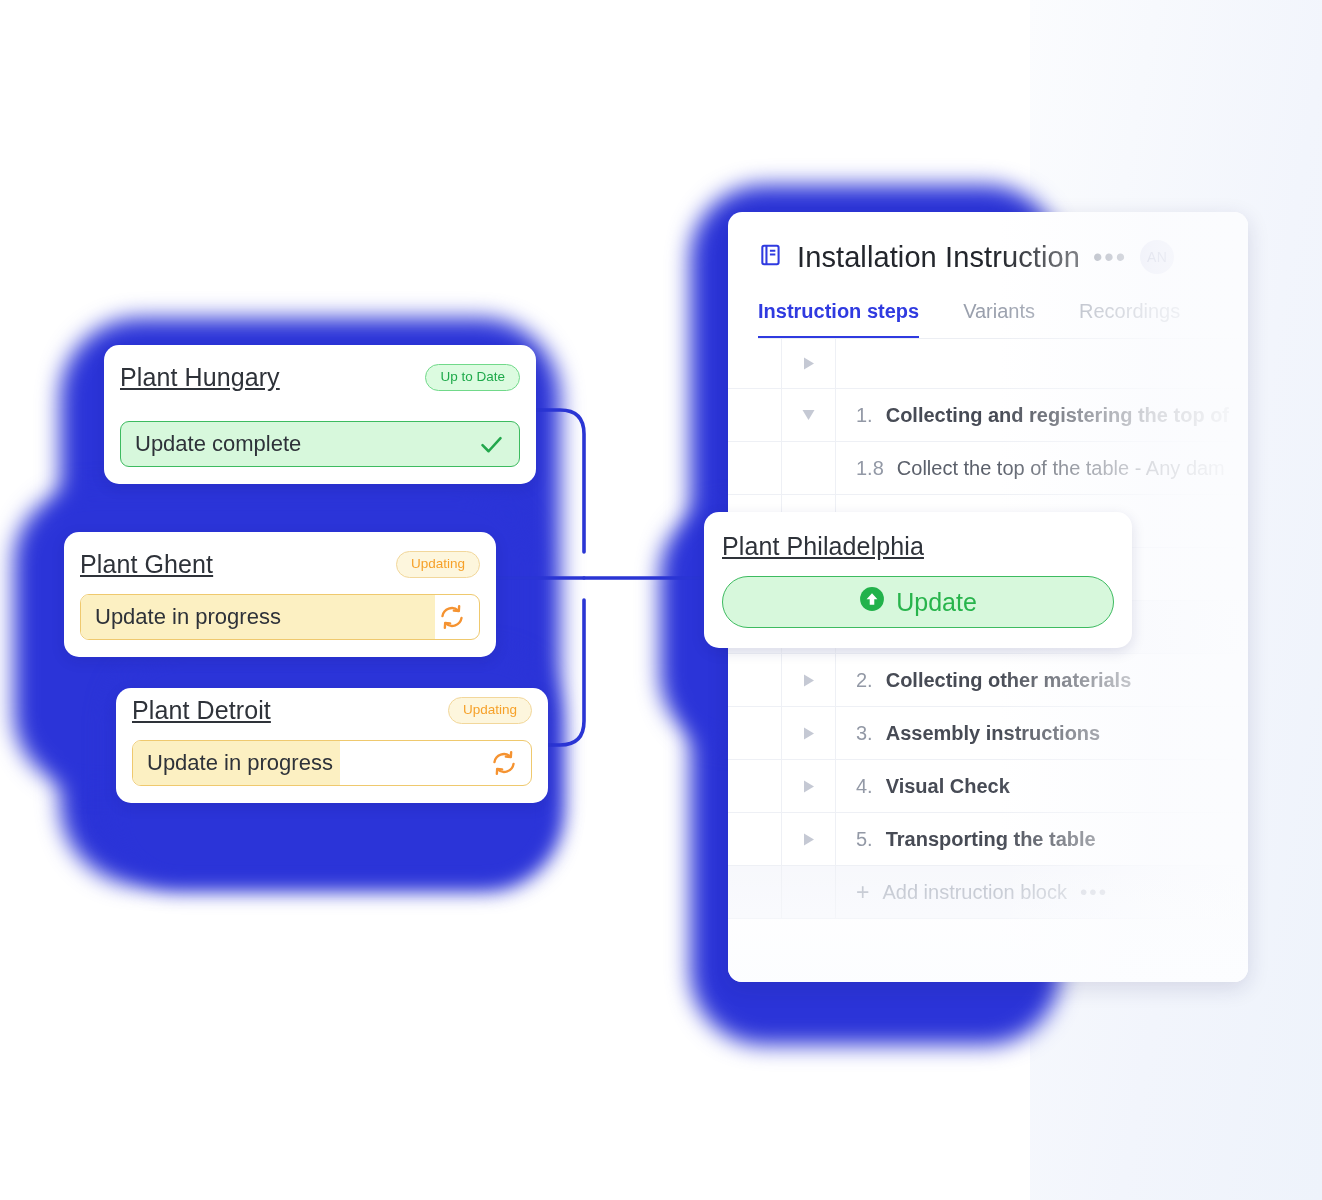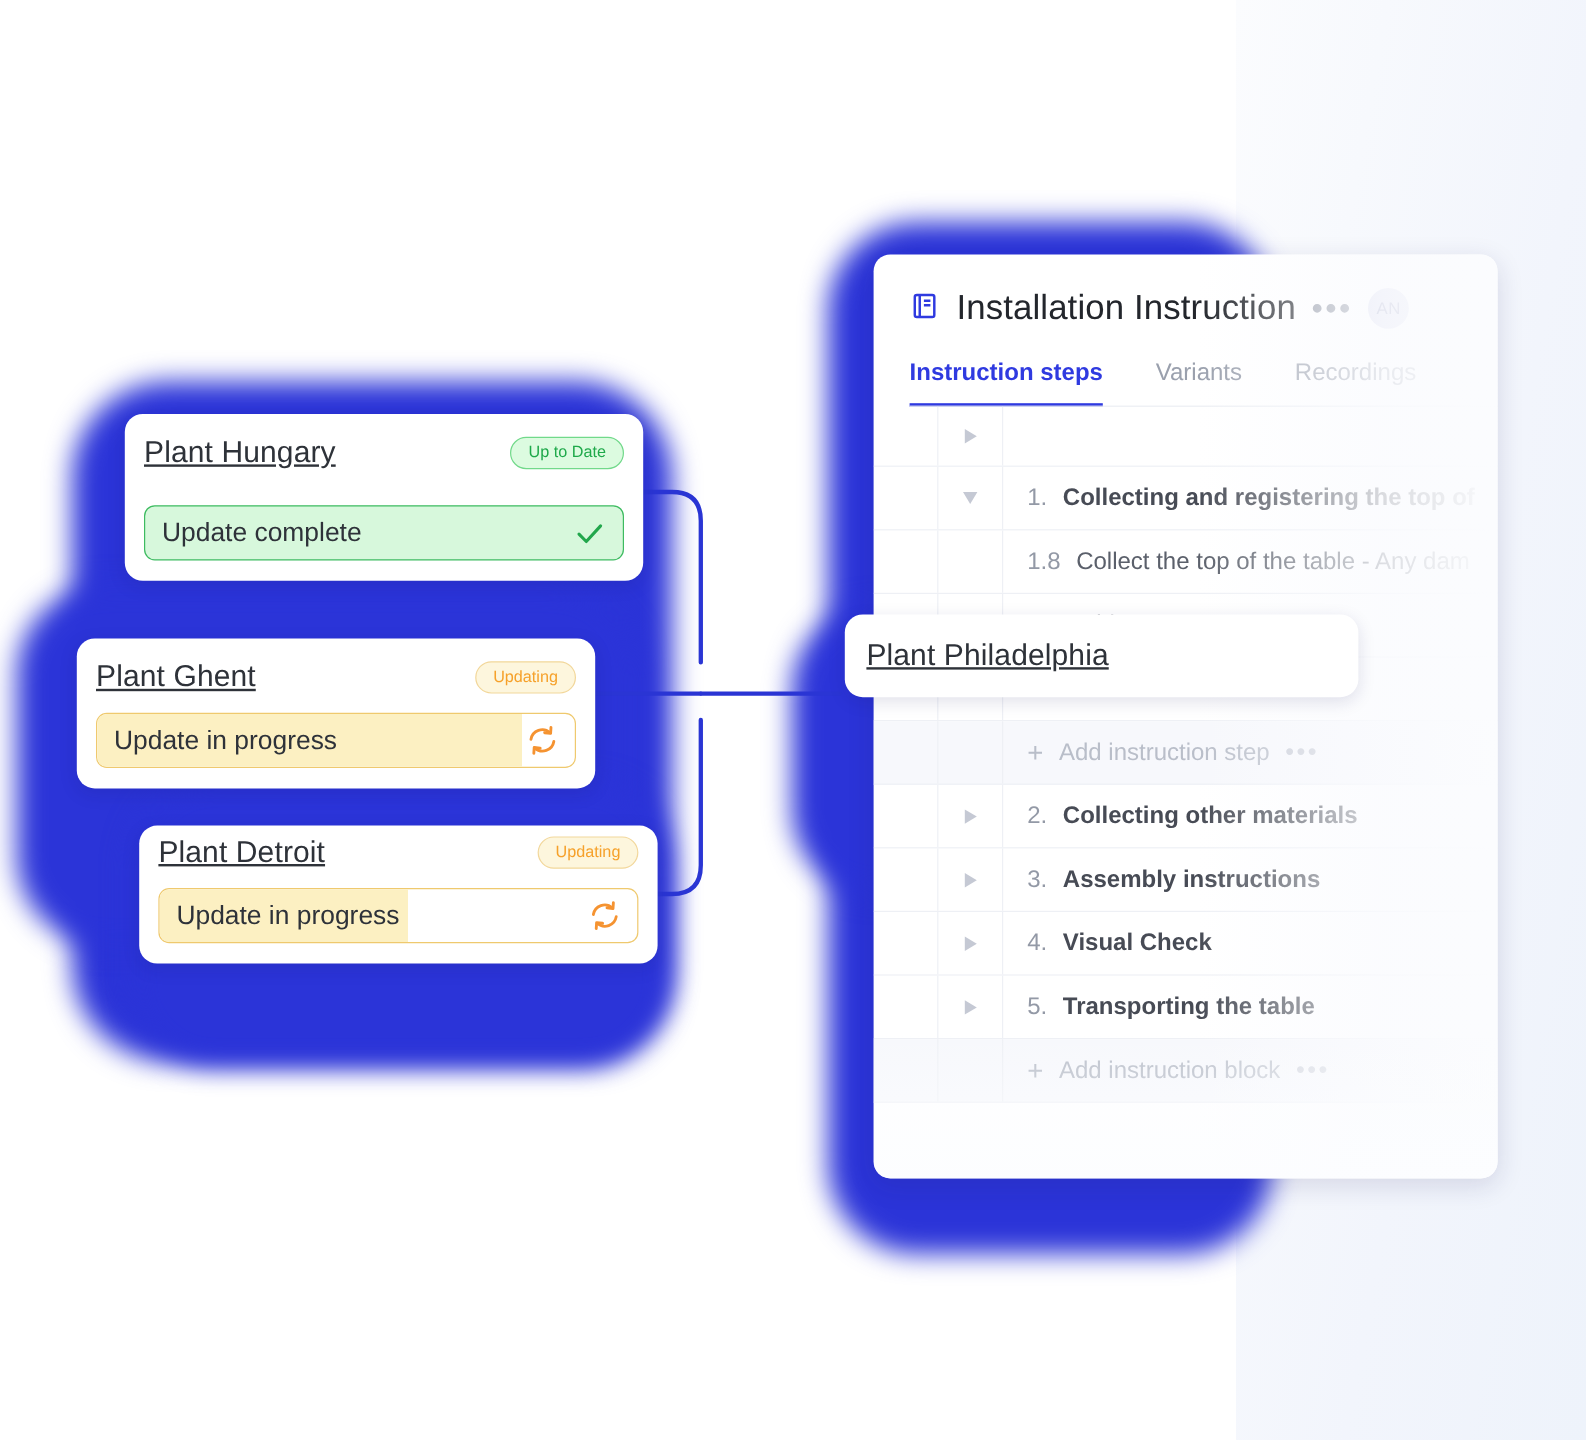--- a/index.html
+++ b/index.html
@@ -327,15 +327,24 @@
             <polyline points="5.4,22 5.7,17.4 10.3,17.9"></polyline>
         </svg>
       </span>
     </div>
   </div>
 
   <div class="card card-philly">
     <div class="card-head">
       <span class="plant-name">Plant Philadelphia</span>
     </div>
+    <div class="update-btn" style="margin-top:15px;">
+      <span>
+        <svg width="26" height="26" viewBox="0 0 24 24">
+          <circle cx="12" cy="12" r="11" fill="#22b24b"></circle>
+          <path d="M12 6.6 L17 12.2 H14.1 V17.4 H9.9 V12.2 H7 Z" fill="#ffffff"></path>
+        </svg>
+      </span>
+      <span>Update</span>
+    </div>
   </div>
 
 </div>
 
 </body></html>

